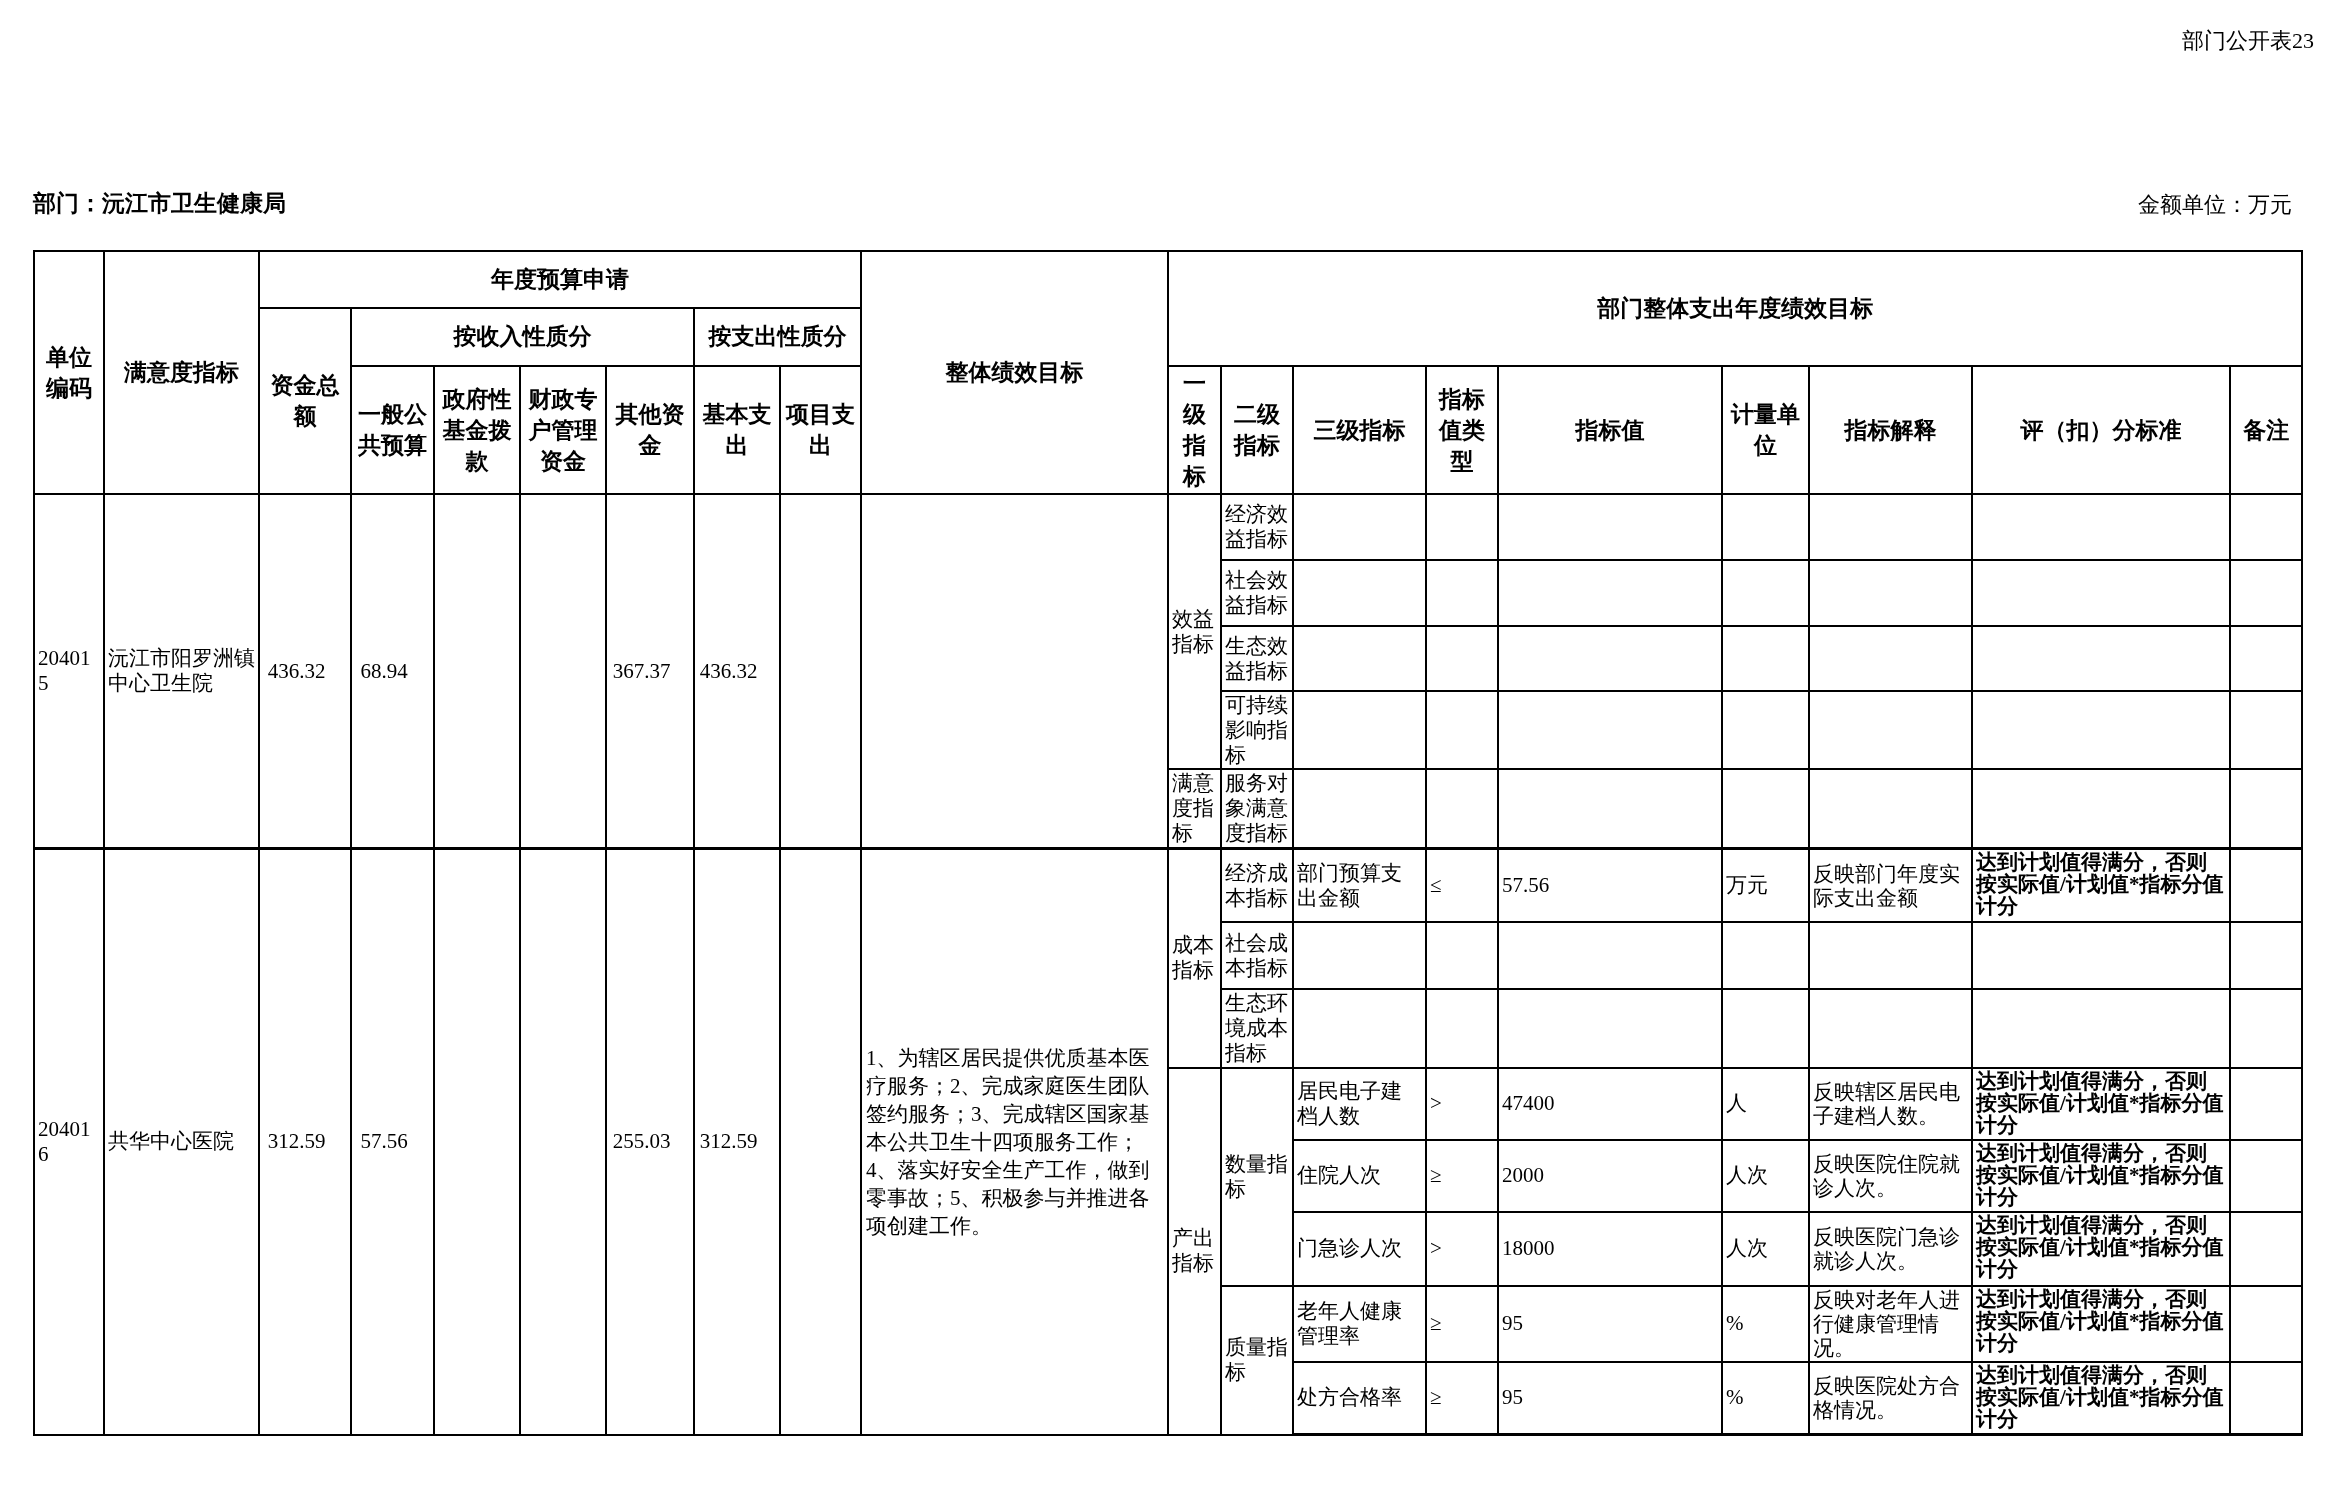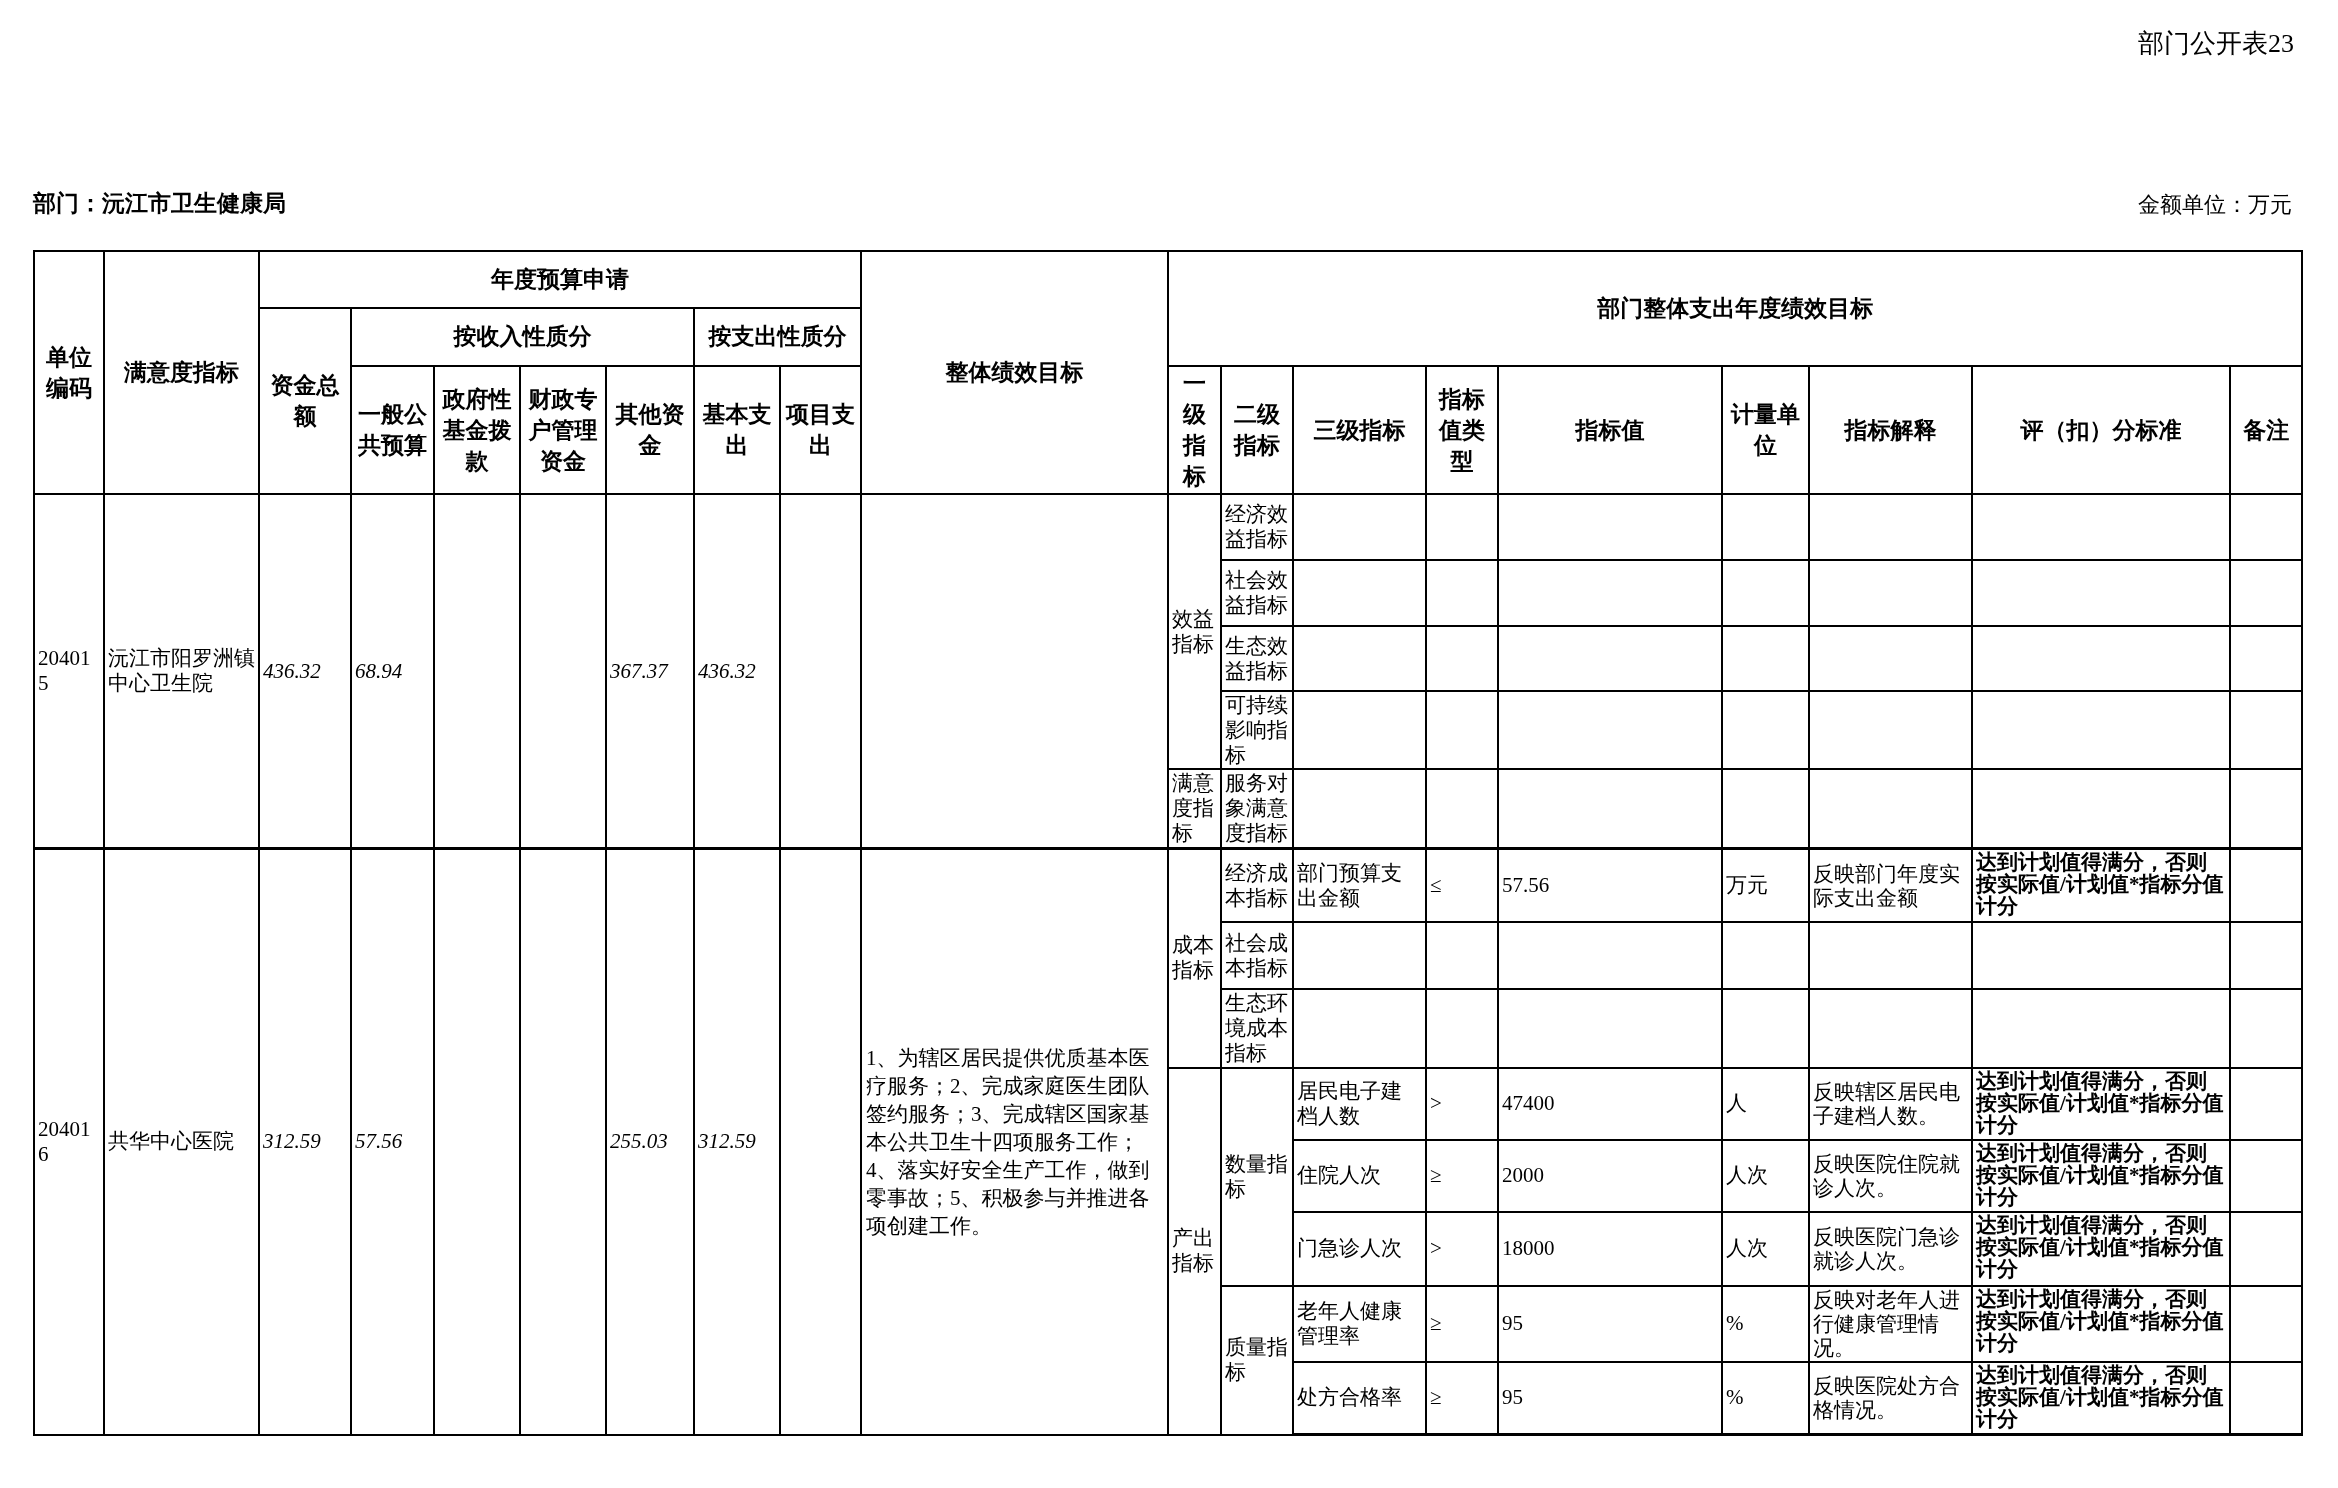--- a/index.html
+++ b/index.html
@@ -5,22 +5,22 @@
   html,body { margin:0; padding:0; background:#ffffff; }
   .page {
     position:relative;
     width:2338px; height:1488px;
     background:#ffffff;
     color:#000;
     font-family:"Liberation Serif","DejaVu Serif",serif;
     overflow:hidden;
   }
   .corner-label {
-    position:absolute; top:26px; right:44px;
-    font-size:26px;
+    position:absolute; top:26px; right:24px;
+    font-size:22px;
   }
   .doc-title {
     position:absolute; top:66px; left:0; width:2060px;
     text-align:center;
     font-size:36px; font-weight:bold;
     font-family:"Liberation Sans","DejaVu Sans",sans-serif;
   }
   .dept-label {
     position:absolute; top:188px; left:33px;
     font-size:23px; font-weight:bold;
@@ -47,21 +47,21 @@
     text-align:center; vertical-align:middle;
     line-height:1.35;
     font-family:Liberation Sans, sans-serif;
   }
   .main td {
     font-size:21px;
     line-height:1.18;
     vertical-align:middle;
     text-align:left;
   }
-  td.num { text-align:left; padding-right:20px;font-style:italic; }
+  td.num { text-align:center; padding-right:20px; }
   td.cunit { }
   td.expl { line-height:24px; }
   td.scoring { line-height:22px; vertical-align:top;font-weight:bold; }
   td.goal { line-height:28px; padding-left:4px; }
   tr.unit-sep td { border-top-width:3px; }
   tr.last-row td { border-bottom-width:3px; }
 </style>
 </head>
 <body>
 

